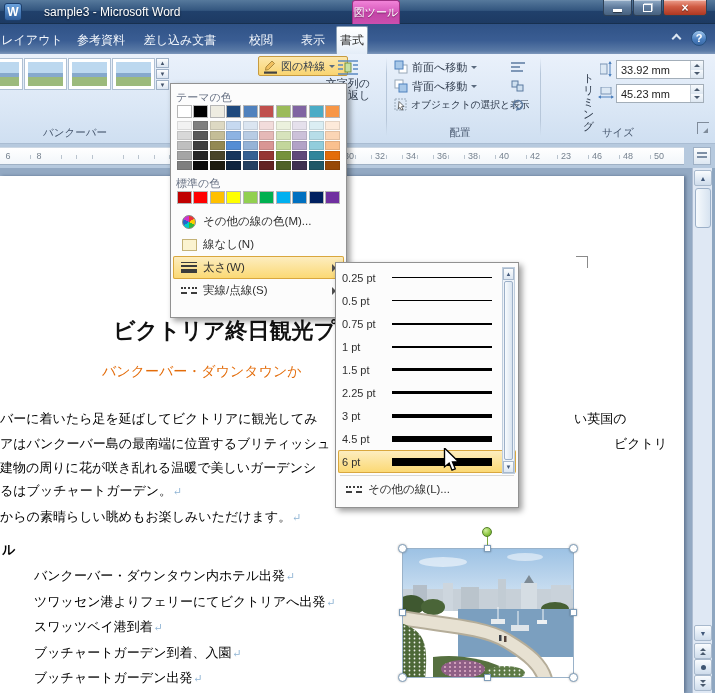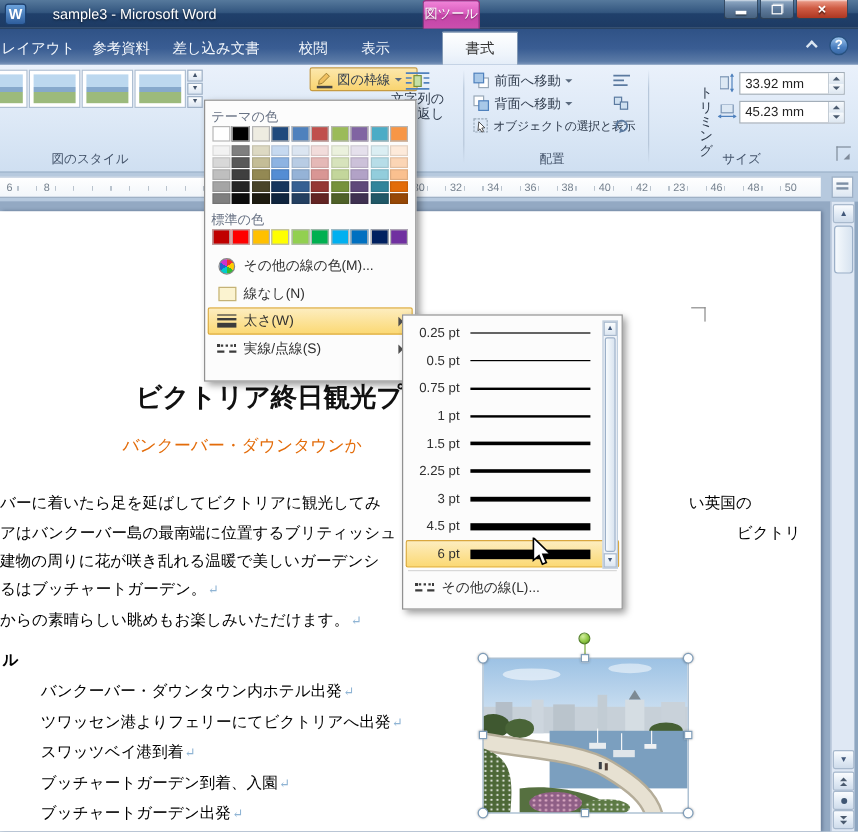--- a/index.html
+++ b/index.html
@@ -98,21 +98,21 @@
   .colorwheel{width:14px;height:14px;border-radius:50%;border:1px solid #888;background:conic-gradient(#e33 0 16%,#fc0 16% 33%,#3b3 33% 50%,#0cc 50% 66%,#26c 66% 83%,#c3c 83% 100%);}
   .weight-icon{width:16px;display:flex;flex-direction:column;gap:2px;}
   .weight-icon i{display:block;background:#3c3c3c;height:1px;}
   .weight-icon i:nth-child(2){height:2px;}
   .weight-icon i:nth-child(3){height:4px;}
   .dash-icon{width:16px;display:flex;flex-direction:column;gap:3px;}
   .dash-icon i{display:block;border-top:2px dotted #3c3c3c;height:0;}
   .dash-icon i:nth-child(2){border-top:2px dashed #3c3c3c;}
   .wrow{display:flex;align-items:center;height:23px;padding:0 24px 0 4px;}
   .wrow.sel{background:linear-gradient(#fdeec3,#fbd871);box-shadow:inset 0 0 0 1px #d9a73e;border-radius:2px;}
-  .wlab{width:50px;text-align:right;font-size:11px;color:#303030;padding-right:9px;white-space:nowrap;}
+  .wlab{width:50px;font-size:11px;color:#303030;padding-right:9px;white-space:nowrap;}
   .wline{flex:1;background:#000;}
   .wsep{height:1px;background:#d8d8d8;margin:2px 4px;}
   .wsb{position:absolute;right:3px;top:4px;width:13px;height:207px;background:#eef3f9;border:1px solid #c0cedd;display:flex;flex-direction:column;}
   .wsb-b{height:12px;background:linear-gradient(#fbfdfe,#dde7f2);border:1px solid #a8b9cd;font-size:6px;color:#41587a;text-align:center;line-height:10px;}
   .wsb-thumb{flex:1;margin:1px;background:linear-gradient(90deg,#f8fbfd,#d9e4f0);border:1px solid #9cb0c8;border-radius:2px;}
 
   .cursor{z-index:120;}
 </style>
 </head>
 <body>
@@ -134,21 +134,21 @@
   </div>
 </div>
 
 <div class="abs tabrow">
   <div id="tabs">
       <div class="tab" style="left: 0px; width: 64px;">レイアウト</div>
       <div class="tab" style="left: 70px; width: 62px;">参考資料</div>
       <div class="tab" style="left: 134px; width: 92px;">差し込み文書</div>
       <div class="tab" style="left: 238px; width: 46px;">校閲</div>
       <div class="tab" style="left: 290px; width: 46px;">表示</div>
-      <div class="tab active" style="left: 368px; width: 64px;">書式</div>
+      <div class="tab active" style="left: 336px; width: 32px;">書式</div>
     </div>
   <div class="abs collapsebtn">
       <div class="chev"></div>
     </div>
   <div class="abs helpbtn">?</div>
 </div>
 
 <div class="abs ribbon">
   <div id="gallery">
       <div class="thumb" style="left: -20px;">
@@ -162,21 +162,21 @@
       </div>
       <div class="thumb" style="left: 112px;">
         <div class="pic"></div>
       </div>
     </div>
   <div class="galscroll">
     <div class="galbtn">▲</div>
     <div class="galbtn">▼</div>
     <div class="galbtn">▼</div>
   </div>
-  <div class="grouplabel" style="left:10px;width:130px;">図のスタイル</div>
+  <div class="grouplabel" style="left:10px;width:130px;">バンクーバー</div>
 
   <div class="ribbtn pressed" style="left:258px;top:2px;width:90px;">
     <svg width="15" height="16" viewBox="0 0 15 16">
         <path d="M3,9 L9,3 L11.5,5.5 L5.5,11.5 L2.5,12.2 Z" fill="#f0c060" stroke="#9a7a30" stroke-width="0.8"></path>
         <rect x="1" y="13.5" width="13" height="2.2" fill="#444"></rect>
       </svg>
     <span>図の枠線</span>
     <span class="dd"></span>
   </div>
 

